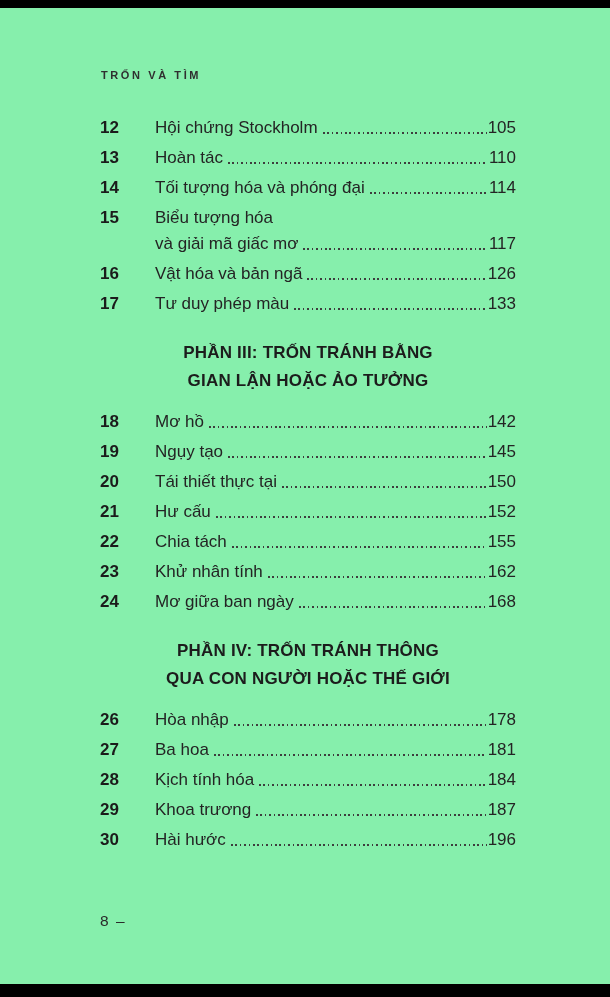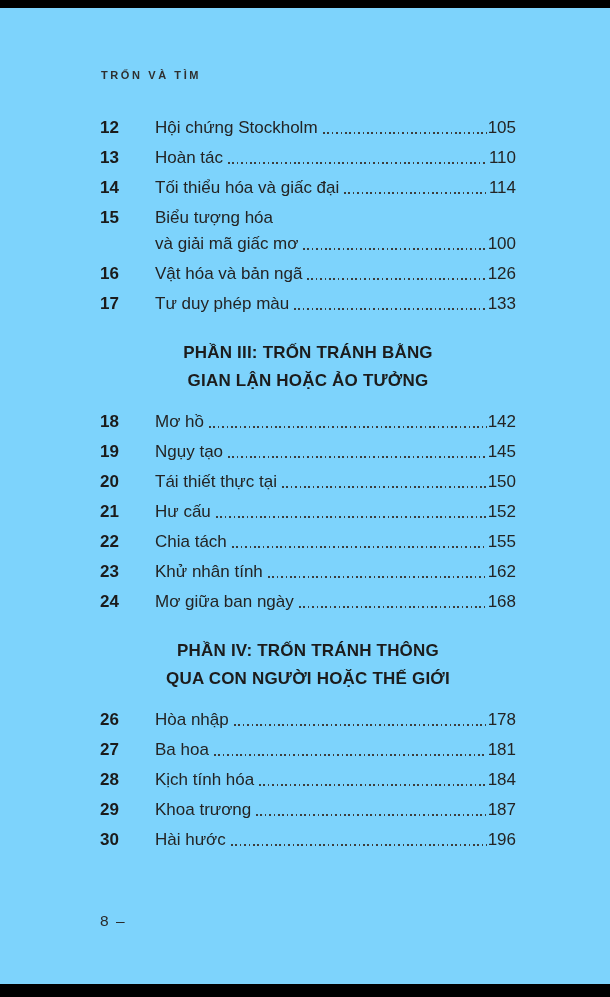--- a/index.html
+++ b/index.html
@@ -1,17 +1,17 @@
 <!DOCTYPE html>
 <html><head>
 <meta charset="utf-8">
 <style>
   html,body{margin:0;padding:0;}
   body{width:610px;height:997px;background:#e9e9e9;font-family:"Liberation Sans",sans-serif;}
-  .page{position:relative;width:610px;height:997px;background:#7dd3fc;overflow:hidden;color:#222;}
+  .page{position:relative;width:610px;height:997px;background:#86efac;overflow:hidden;color:#222;}
   .edge{position:absolute;left:0;width:610px;background:#000;}
   .edge-top{top:0;height:8px;}
   .edge-bottom{bottom:0;height:13px;}
   .running-head{position:absolute;top:69px;left:101px;font-size:11px;font-weight:600;letter-spacing:2.6px;color:#2f2f2f;}
   .toc{position:absolute;top:119px;left:100px;width:416px;}
   .entry-row{display:flex;margin-bottom:12px;font-size:17px;line-height:18px;color:#242424;}
   .num{width:55px;flex:0 0 55px;font-weight:700;color:#1b1b1b;}
   .entry-body{flex:1;min-width:0;}
   .entry-line{display:flex;align-items:flex-end;}
   .entry-line + .entry-line{margin-top:8px;}
@@ -47,36 +47,36 @@
             <span class="title">Hoàn tác</span>
             <span class="leader"></span>
             <span class="pageno">110</span>
           </div>
         </div>
       </div>
       <div class="entry-row">
         <div class="num">14</div>
         <div class="entry-body">
           <div class="entry-line">
-            <span class="title">Tối thiểu hóa và giấc đại</span>
+            <span class="title">Tối tượng hóa và phóng đại</span>
             <span class="leader"></span>
             <span class="pageno">114</span>
           </div>
         </div>
       </div>
       <div class="entry-row">
         <div class="num">15</div>
         <div class="entry-body">
           <div class="entry-line">
             <span class="title">Biểu tượng hóa</span>
           </div>
           <div class="entry-line">
             <span class="title">và giải mã giấc mơ</span>
             <span class="leader"></span>
-            <span class="pageno">100</span>
+            <span class="pageno">117</span>
           </div>
         </div>
       </div>
       <div class="entry-row">
         <div class="num">16</div>
         <div class="entry-body">
           <div class="entry-line">
             <span class="title">Vật hóa và bản ngã</span>
             <span class="leader"></span>
             <span class="pageno">126</span>

